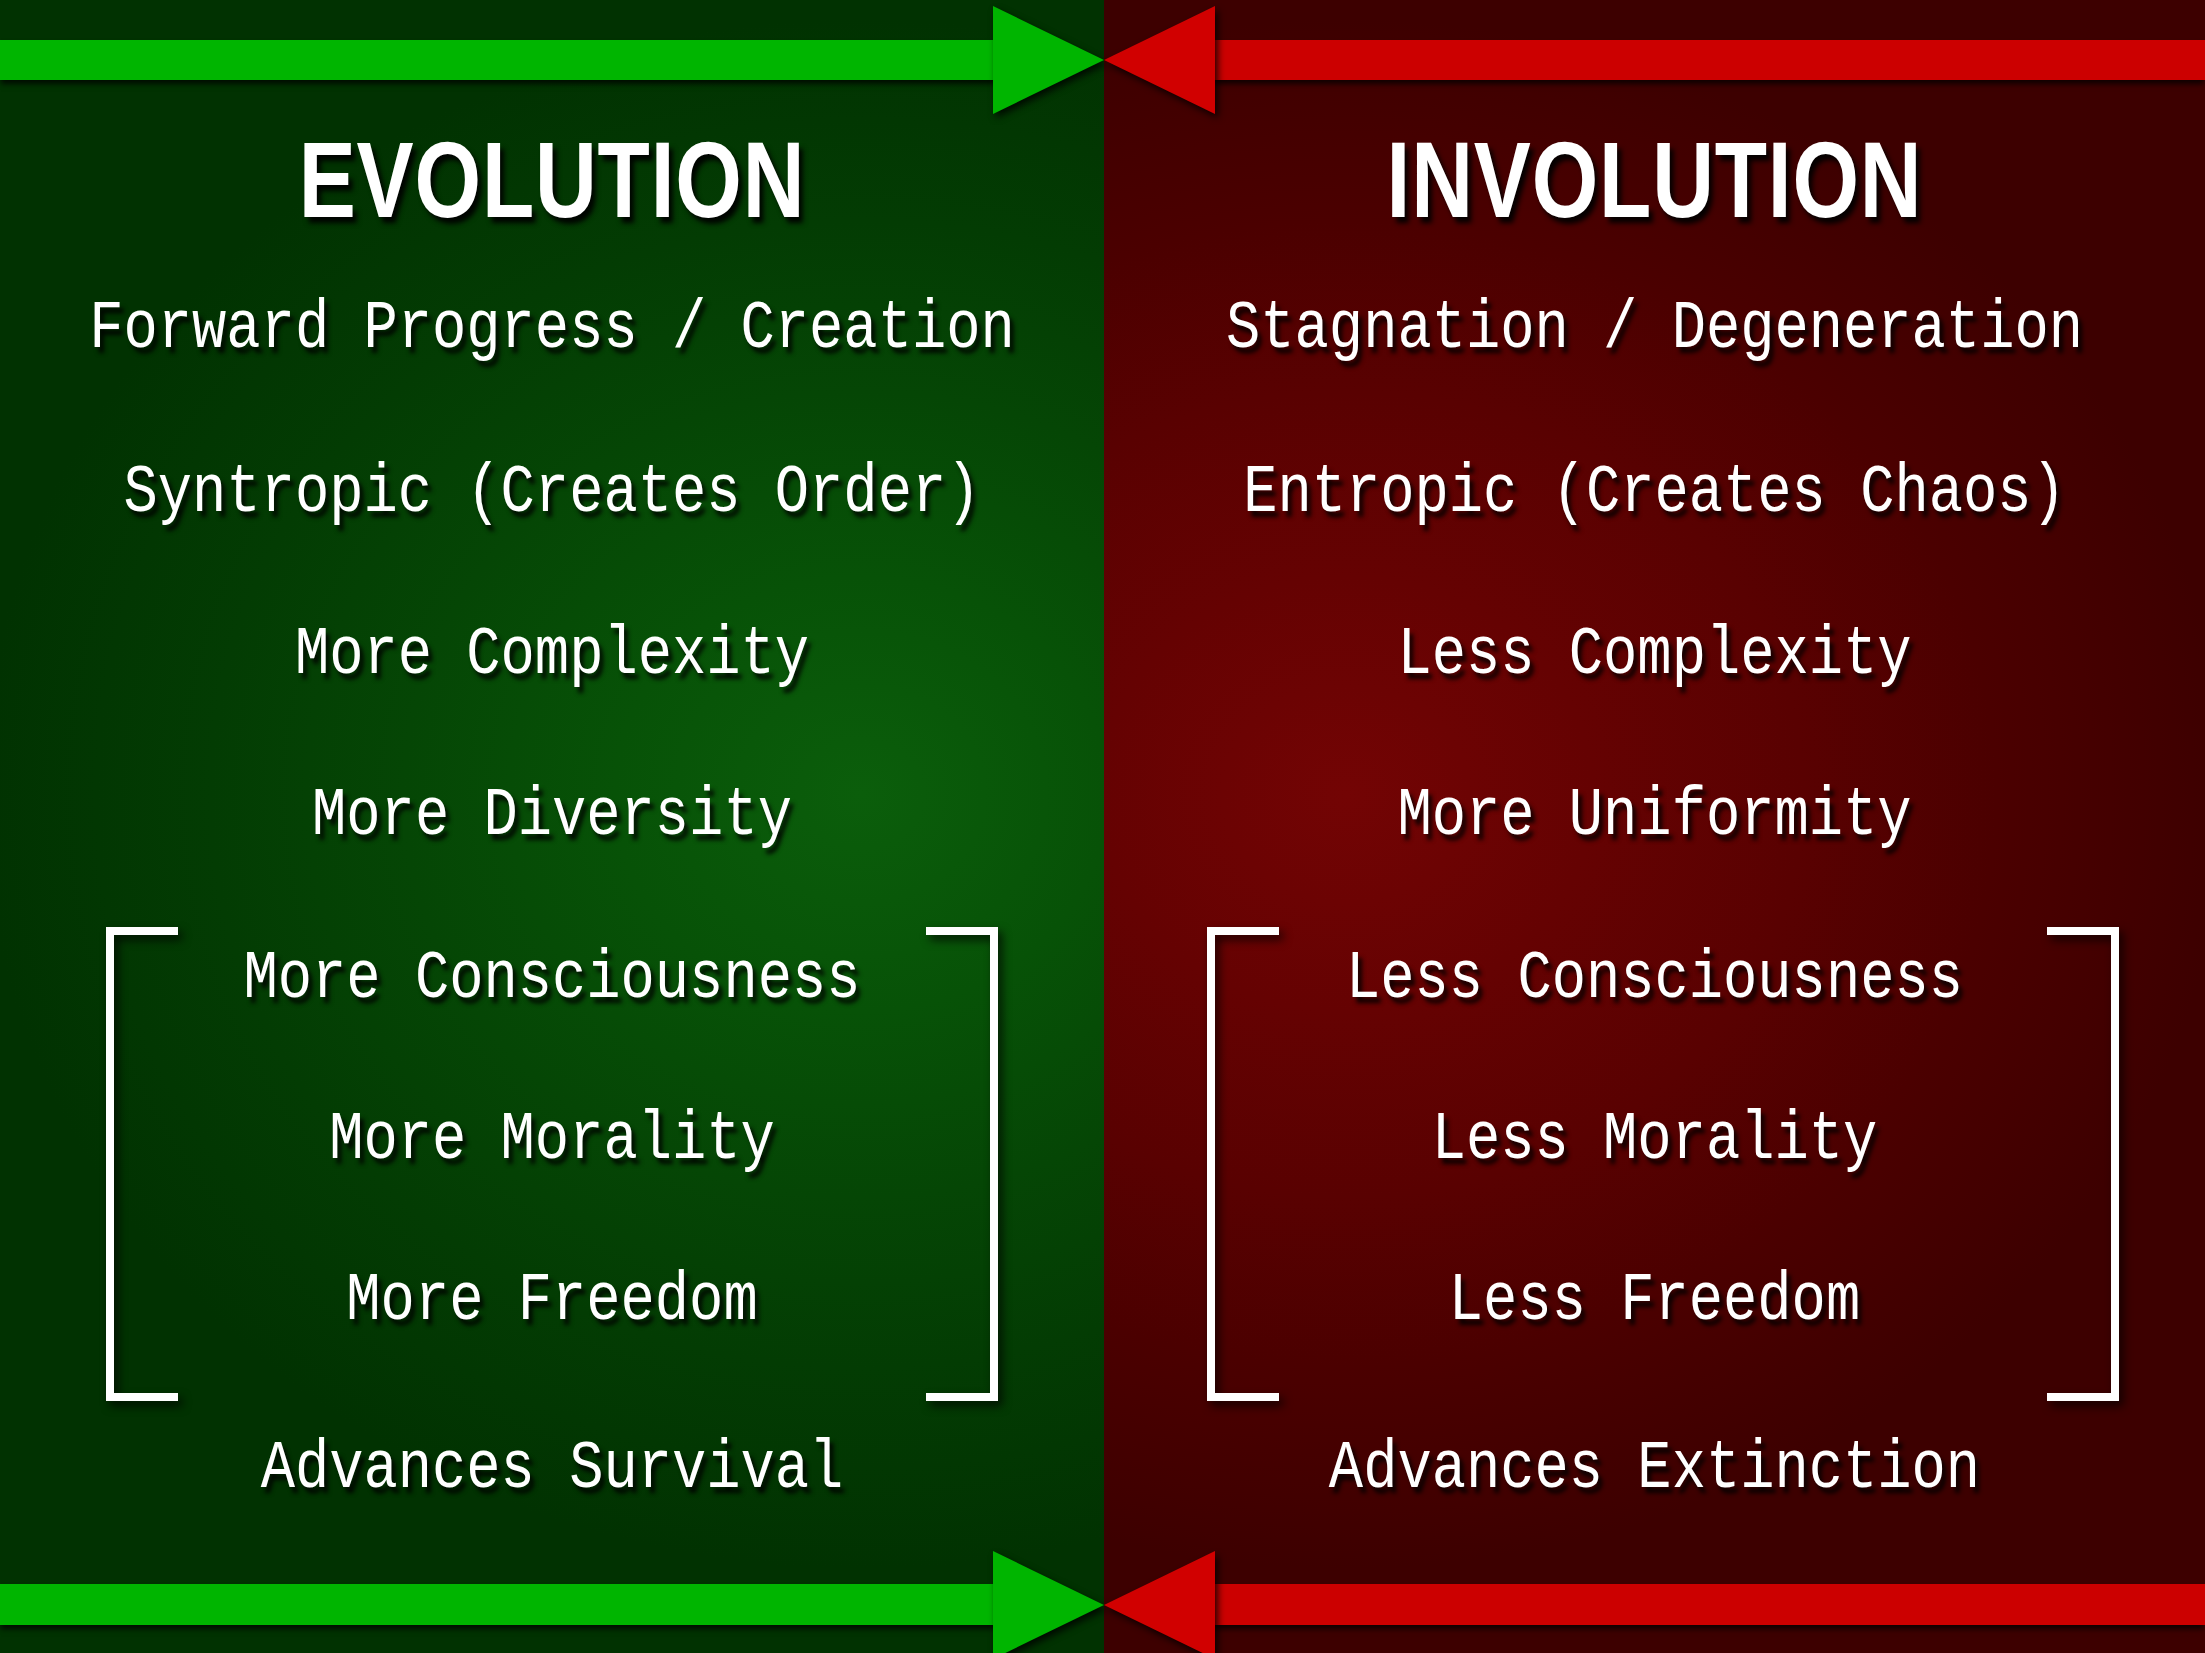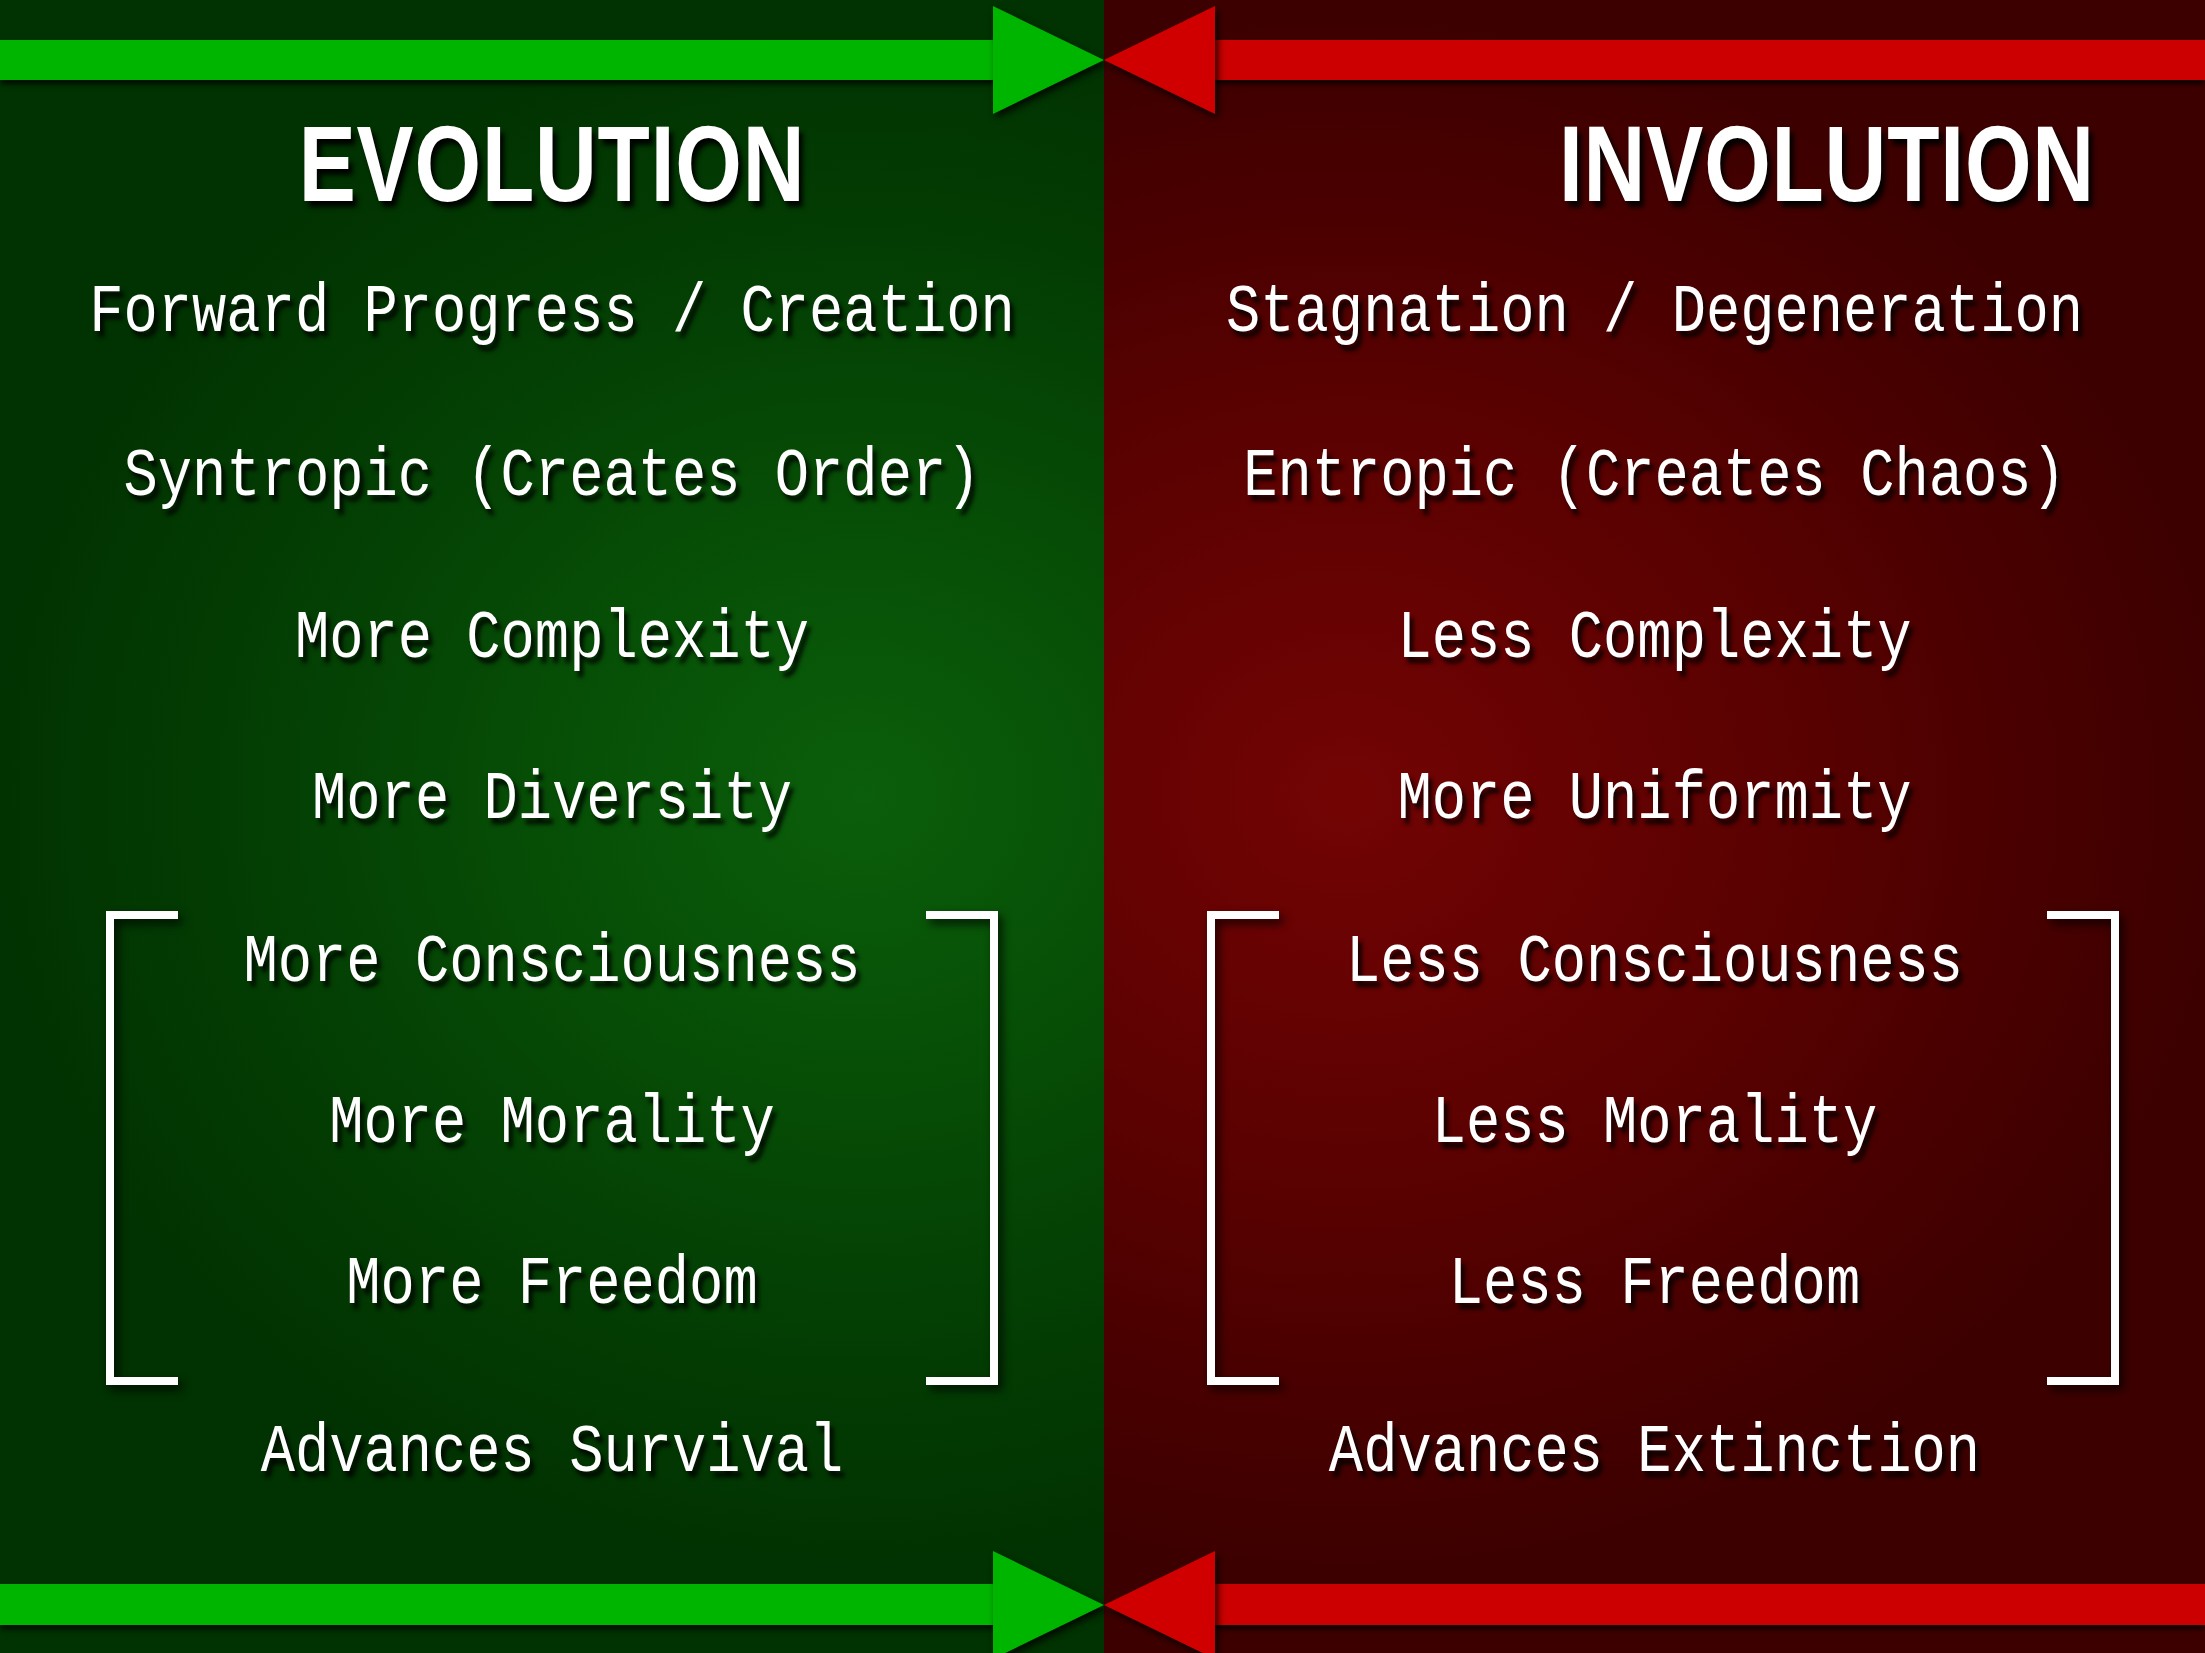--- a/index.html
+++ b/index.html
@@ -62,29 +62,29 @@
     filter:drop-shadow(3.6px 4.7px 3.6px rgba(0,0,0,.8));
   }
   #arrow-top .head-green{left:993px;top:6.2px;}
   #arrow-top .head-red{left:1104px;top:6.2px;}
   #arrow-bottom .head-green{left:993px;top:7.8px;}
   #arrow-bottom .head-red{left:1104px;top:7.8px;}
 
   
   .column{
     position:absolute;
-    top:0;height:1570px;
+    top:16px;height:1570px;
     display:flex;
     flex-direction:column;
     align-items:center;
     text-align:center;
     color:#ffffff;
   }
   #column-left{left:0;width:1104px;}
-  #column-right{left:1104px;width:1101px;text-align:right;}
+  #column-right{left:1104px;width:1101px;}
 
   .col-title{
     position:absolute;
     left:0;right:0;
     top:111px;
     font-size:107px;
     line-height:1;
     font-weight:700;
     letter-spacing:1px;
     transform:scaleX(.80);

